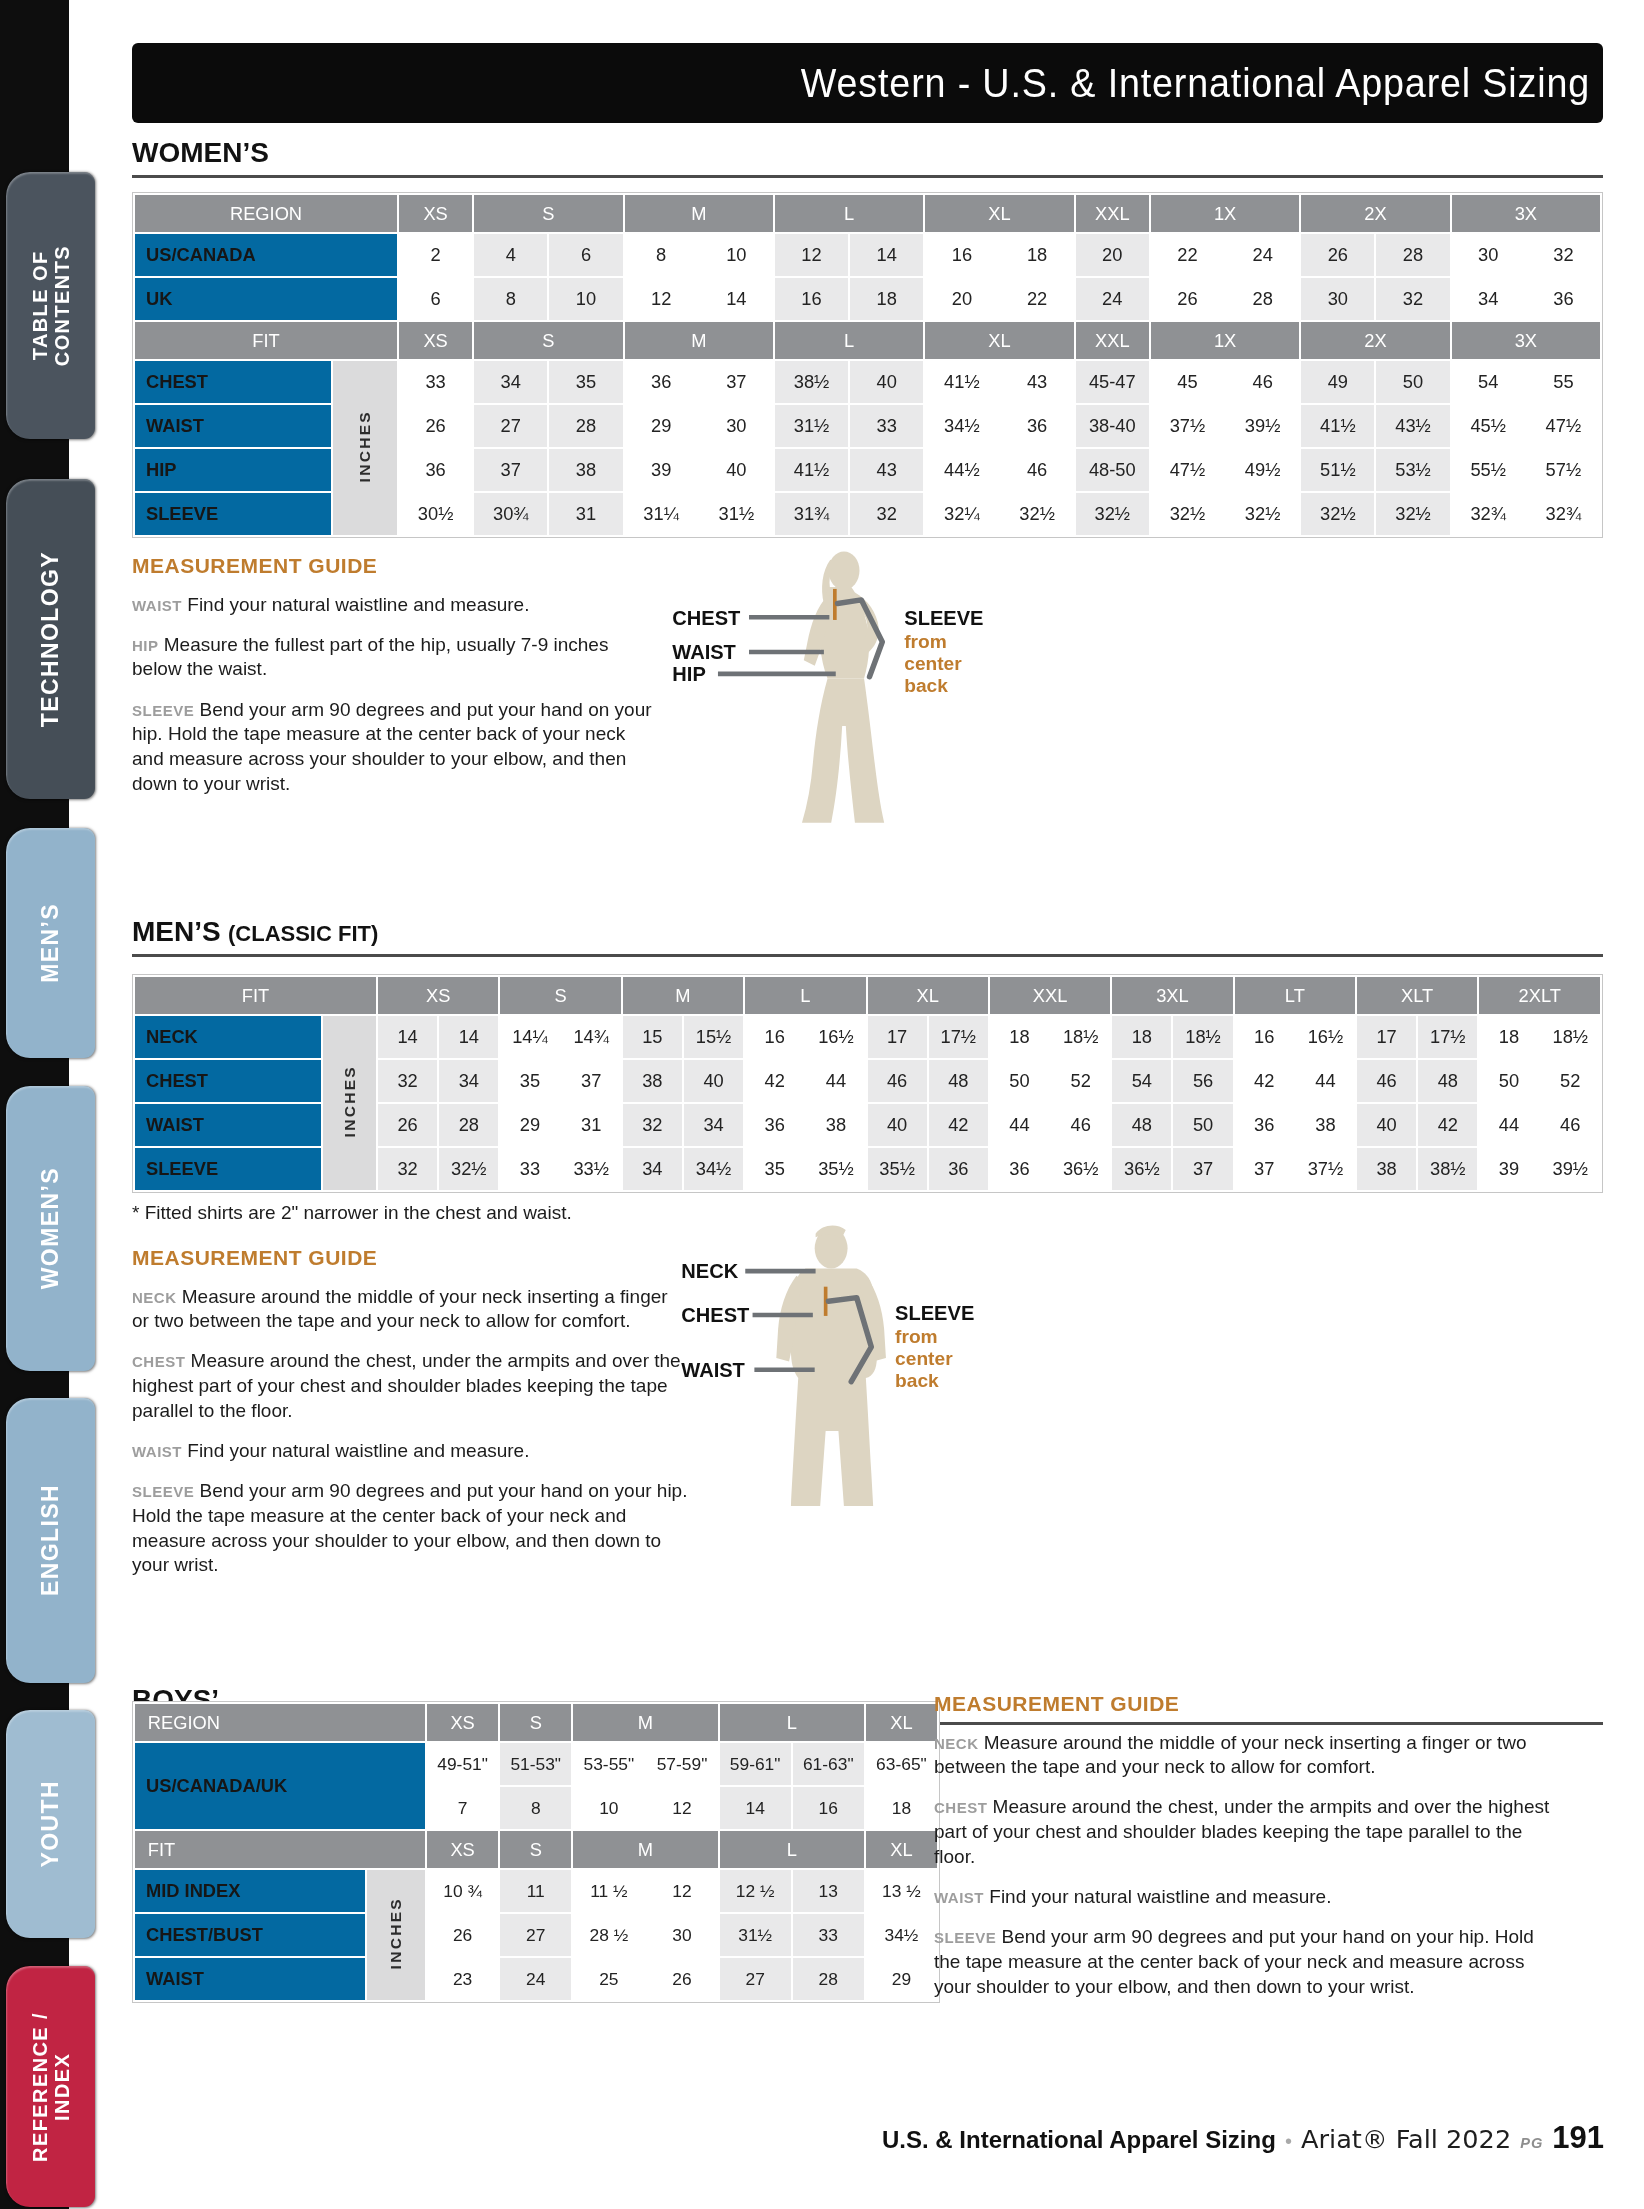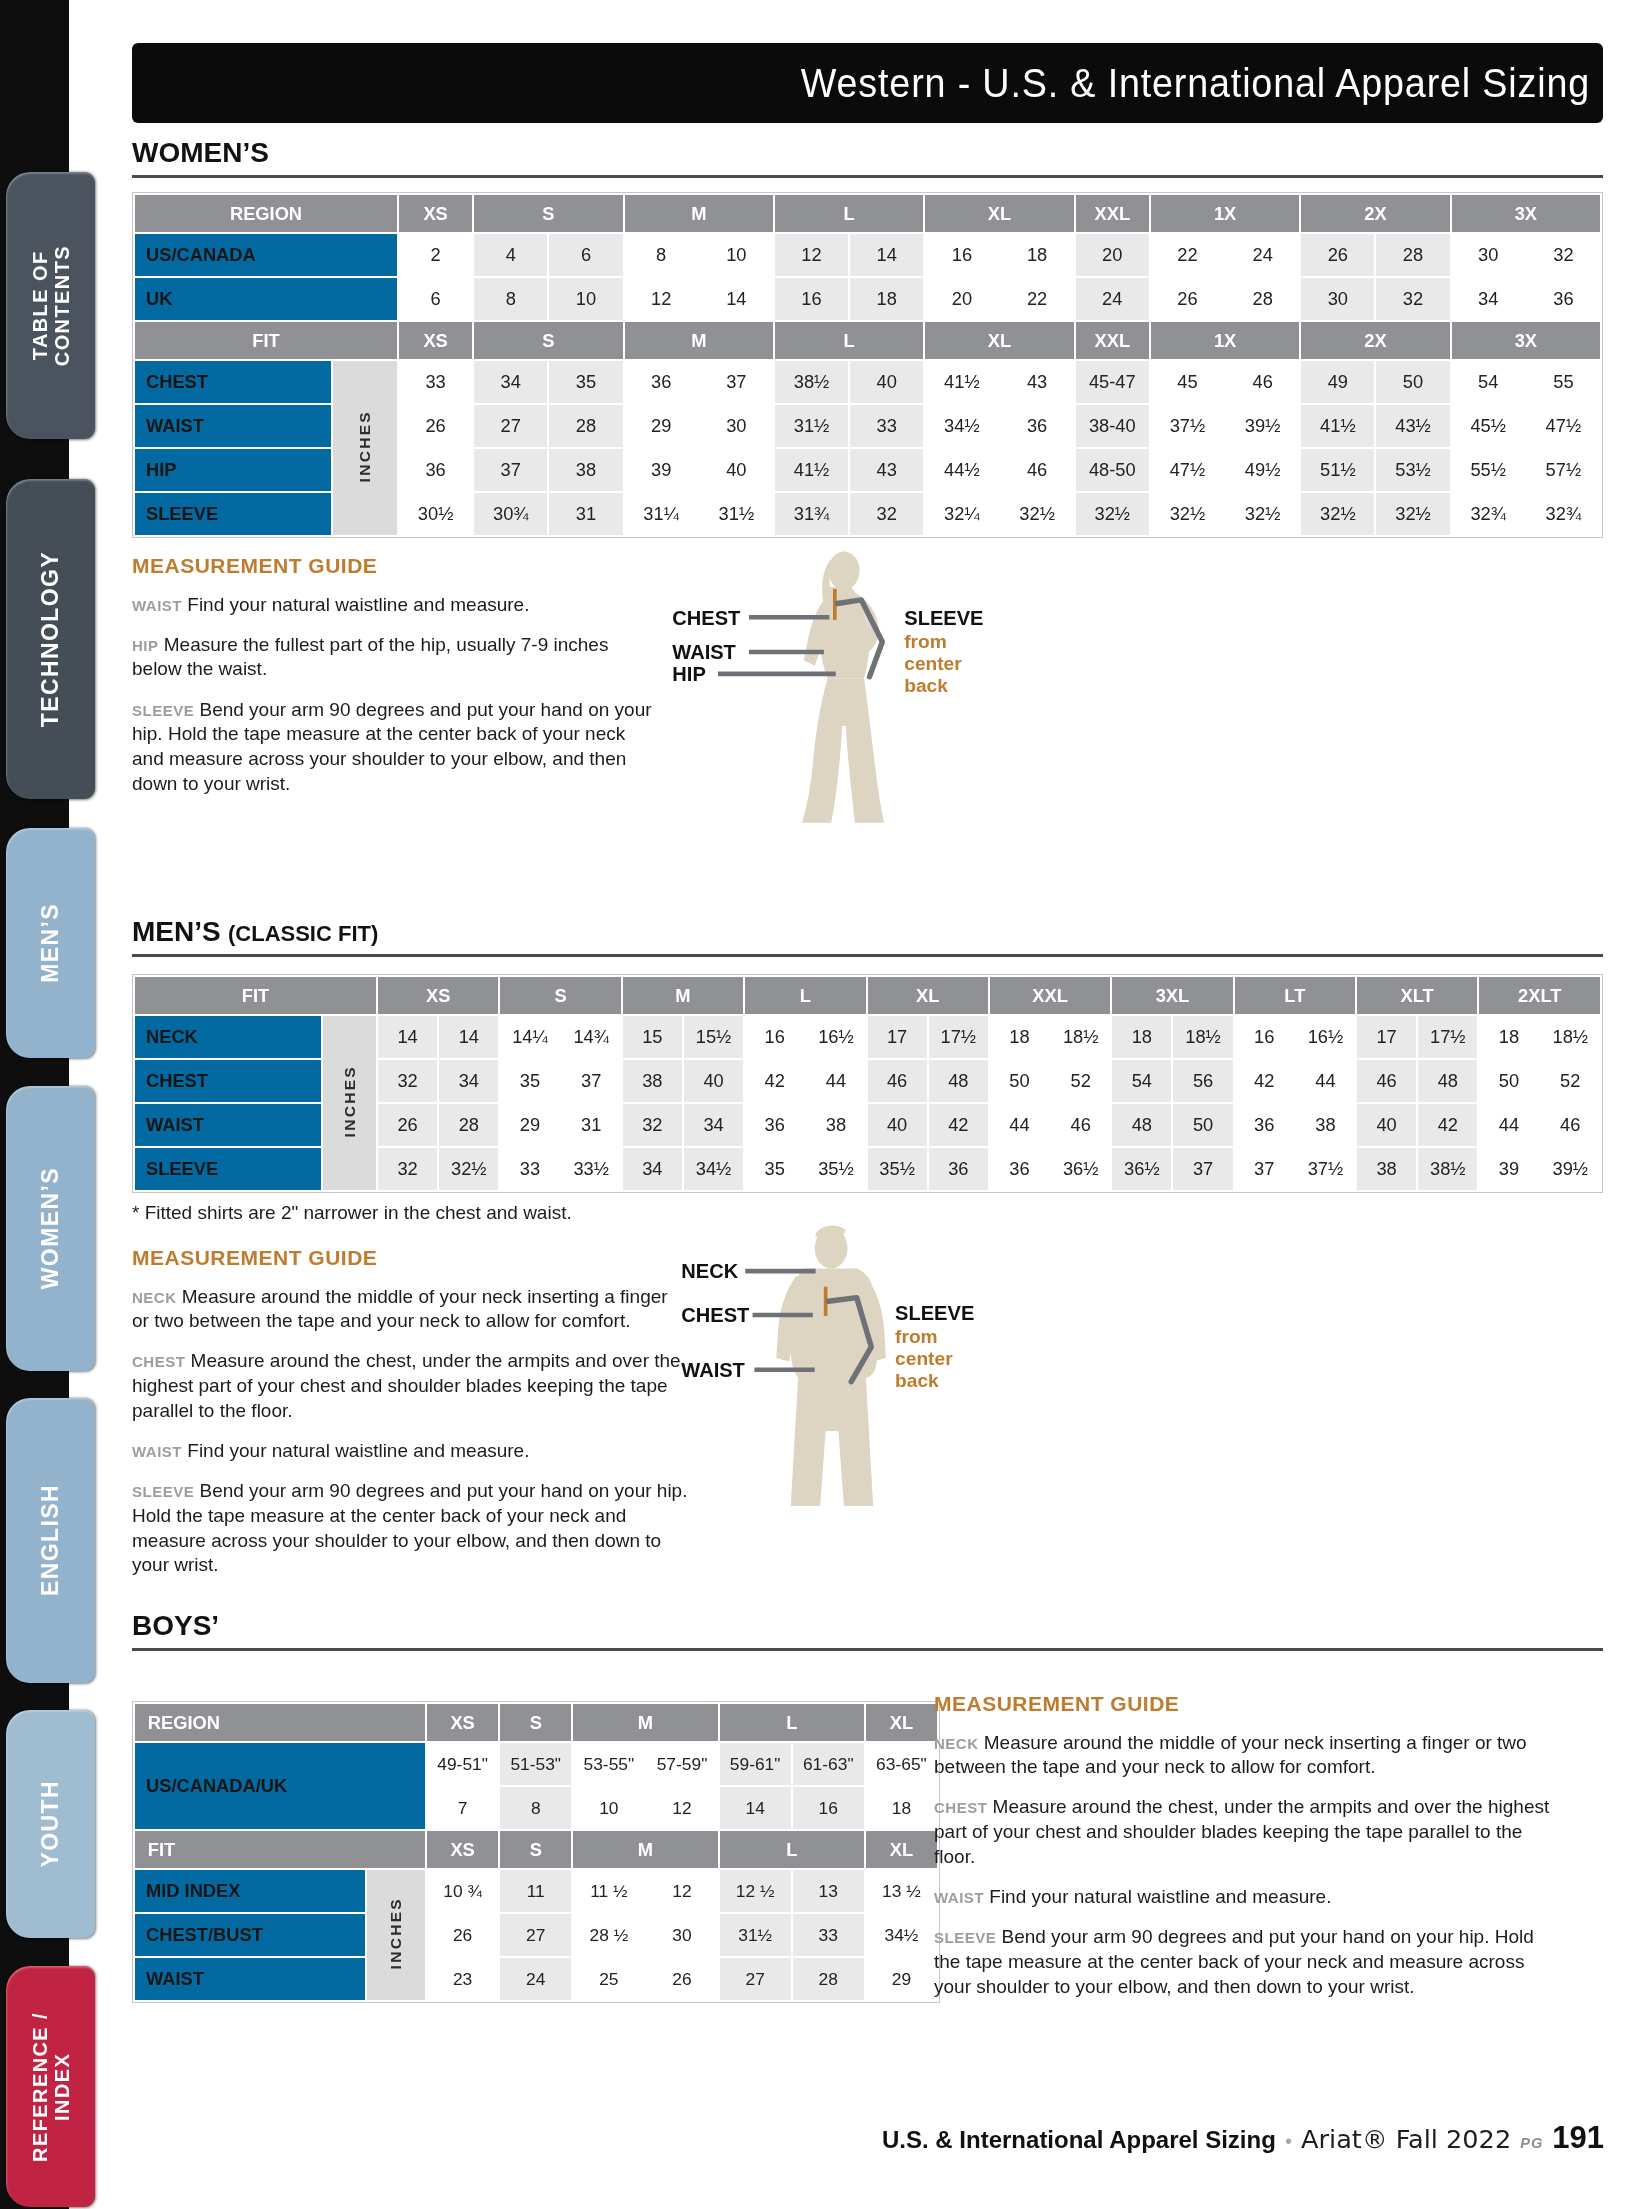--- a/index.html
+++ b/index.html
@@ -13,30 +13,30 @@
   .vtxt{writing-mode:vertical-rl;transform:rotate(180deg);color:#fff;font-weight:bold;
         font-size:23px;letter-spacing:1.4px;line-height:1.12;white-space:pre-line;text-align:center;}
   .tab.small .vtxt{font-size:20px;}
   
   .header-bar{position:absolute;left:132px;top:43px;width:1471px;height:80px;background:#0b0b0b;
               display:flex;align-items:center;justify-content:flex-end;border-radius:6px;}
   .header-title{color:#fff;font-size:41px;font-weight:normal;letter-spacing:0.9px;
                 padding-right:14.6px;transform:scaleX(.92);transform-origin:right center;white-space:nowrap;}
   
   .sec-head{position:absolute;left:132px;width:1471px;border-bottom:3.7px solid #4b4b4b;padding-bottom:6.4px;}
-  #womens-head{top:137px;} #mens-head{top:916px;} #boys-head{top:1610px;}
+  #womens-head{top:137px;} #mens-head{top:916px;} #boys-head{top:1684px;text-decoration:underline;}
   .sec-title{font-size:28px;font-weight:bold;color:#121212;}
   .sec-sub{font-size:22px;font-weight:bold;color:#121212;margin-left:7.3px;}
   
   table.size{position:absolute;border-collapse:separate;border-spacing:2.7px;table-layout:fixed;
              background:#fff;border:0.9px solid #c6c6c6;}
   #womens-table{left:132px;top:192px;width:1471px;}
   #mens-table{left:132px;top:974px;width:1471px;}
   #boys-table{left:132px;top:1701px;width:808px;}
-  th.grp,th.first{background:#8f9194;color:#fff;font-size:18.3px;font-weight:bold;height:35px;text-align:center;}
+  th.grp,th.first{background:#8f9194;color:#fff;font-size:18.3px;font-weight:normal;height:35px;text-align:center;}
   th.first.la{text-align:left;padding-left:12.8px;}
   td.lab{background:#0369a1;font-weight:bold;font-size:18.3px;text-align:left;padding-left:11px;color:#161616;height:40px;}
   td.val{background:#fff;text-align:center;font-size:18.3px;color:#232323;height:40px;}
   #boys-table td.val{font-size:17.4px;}
   td.val.lt{background:#e9e9ea;}
   td.inch{background:#dbdbdc;text-align:center;vertical-align:middle;}
   .vinch{writing-mode:vertical-rl;transform:rotate(180deg);font-size:15.5px;font-weight:bold;
          letter-spacing:2.3px;color:#2c2c2c;}
   
   .mg{position:absolute;}

